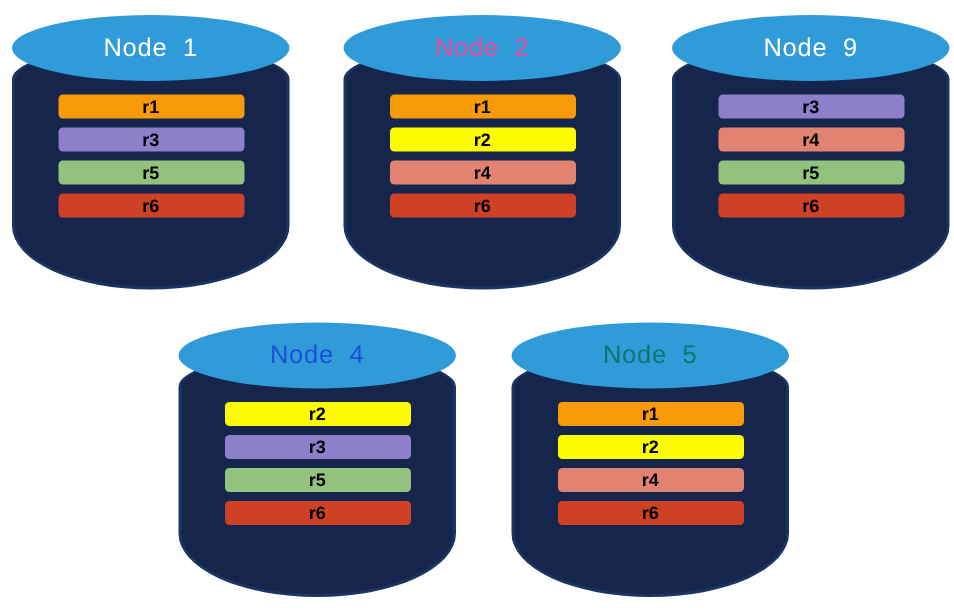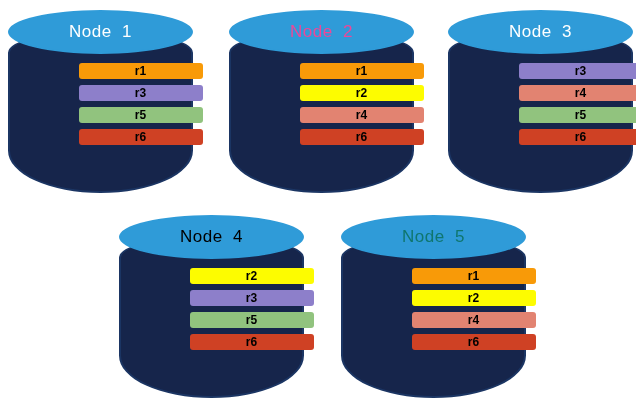--- a/index.html
+++ b/index.html
@@ -73,21 +73,20 @@
     white-space: pre;
     z-index: 3;
   }
 
   .replicas {
     position: absolute;
     left: 0;
     top: 55px;
     width: 185px;
     z-index: 2;
-    padding-left: 40px;
   }
 
   .replica-bar {
     position: relative;
     margin: 0 auto 6px auto;
     width: 124px;
     height: 16px;
     border-radius: 3px;
     display: flex;
     align-items: center;
@@ -123,32 +122,32 @@
       <div class="replicas">
         <div class="replica-bar" style="background: rgb(248, 154, 8); color: rgb(0, 0, 0);">r1</div>
         <div class="replica-bar" style="background: rgb(253, 252, 0); color: rgb(0, 0, 0);">r2</div>
         <div class="replica-bar" style="background: rgb(226, 131, 113); color: rgb(0, 0, 0);">r4</div>
         <div class="replica-bar" style="background: rgb(207, 65, 36); color: rgb(0, 0, 0);">r6</div>
       </div>
     </div>
     <div class="node" style="left: 448px; top: 8px;">
       <div class="cyl-body" style="background: rgb(22, 37, 75); border-color: rgb(27, 53, 99);"></div>
       <div class="cyl-top" style="background: rgb(47, 155, 216); border-color: rgb(47, 155, 216);"></div>
-      <div class="node-title" style="color: rgb(255, 255, 255);">Node  3</div>
+      <div class="node-title" style="color: rgb(255, 255, 255);">Node  9</div>
       <div class="replicas">
         <div class="replica-bar" style="background: rgb(141, 127, 202); color: rgb(0, 0, 0);">r3</div>
         <div class="replica-bar" style="background: rgb(226, 131, 113); color: rgb(0, 0, 0);">r4</div>
         <div class="replica-bar" style="background: rgb(145, 195, 126); color: rgb(0, 0, 0);">r5</div>
         <div class="replica-bar" style="background: rgb(207, 65, 36); color: rgb(0, 0, 0);">r6</div>
       </div>
     </div>
     <div class="node" style="left: 119px; top: 213px;">
       <div class="cyl-body" style="background: rgb(22, 37, 75); border-color: rgb(27, 53, 99);"></div>
       <div class="cyl-top" style="background: rgb(47, 155, 216); border-color: rgb(47, 155, 216);"></div>
-      <div class="node-title" style="color: #000000;">Node  4</div>
+      <div class="node-title" style="color: #1d4ed8;">Node  4</div>
       <div class="replicas">
         <div class="replica-bar" style="background: rgb(253, 252, 0); color: rgb(0, 0, 0);">r2</div>
         <div class="replica-bar" style="background: rgb(141, 127, 202); color: rgb(0, 0, 0);">r3</div>
         <div class="replica-bar" style="background: rgb(145, 195, 126); color: rgb(0, 0, 0);">r5</div>
         <div class="replica-bar" style="background: rgb(207, 65, 36); color: rgb(0, 0, 0);">r6</div>
       </div>
     </div>
     <div class="node" style="left: 341px; top: 213px;">
       <div class="cyl-body" style="background: rgb(22, 37, 75); border-color: rgb(27, 53, 99);"></div>
       <div class="cyl-top" style="background: rgb(47, 155, 216); border-color: rgb(47, 155, 216);"></div>

